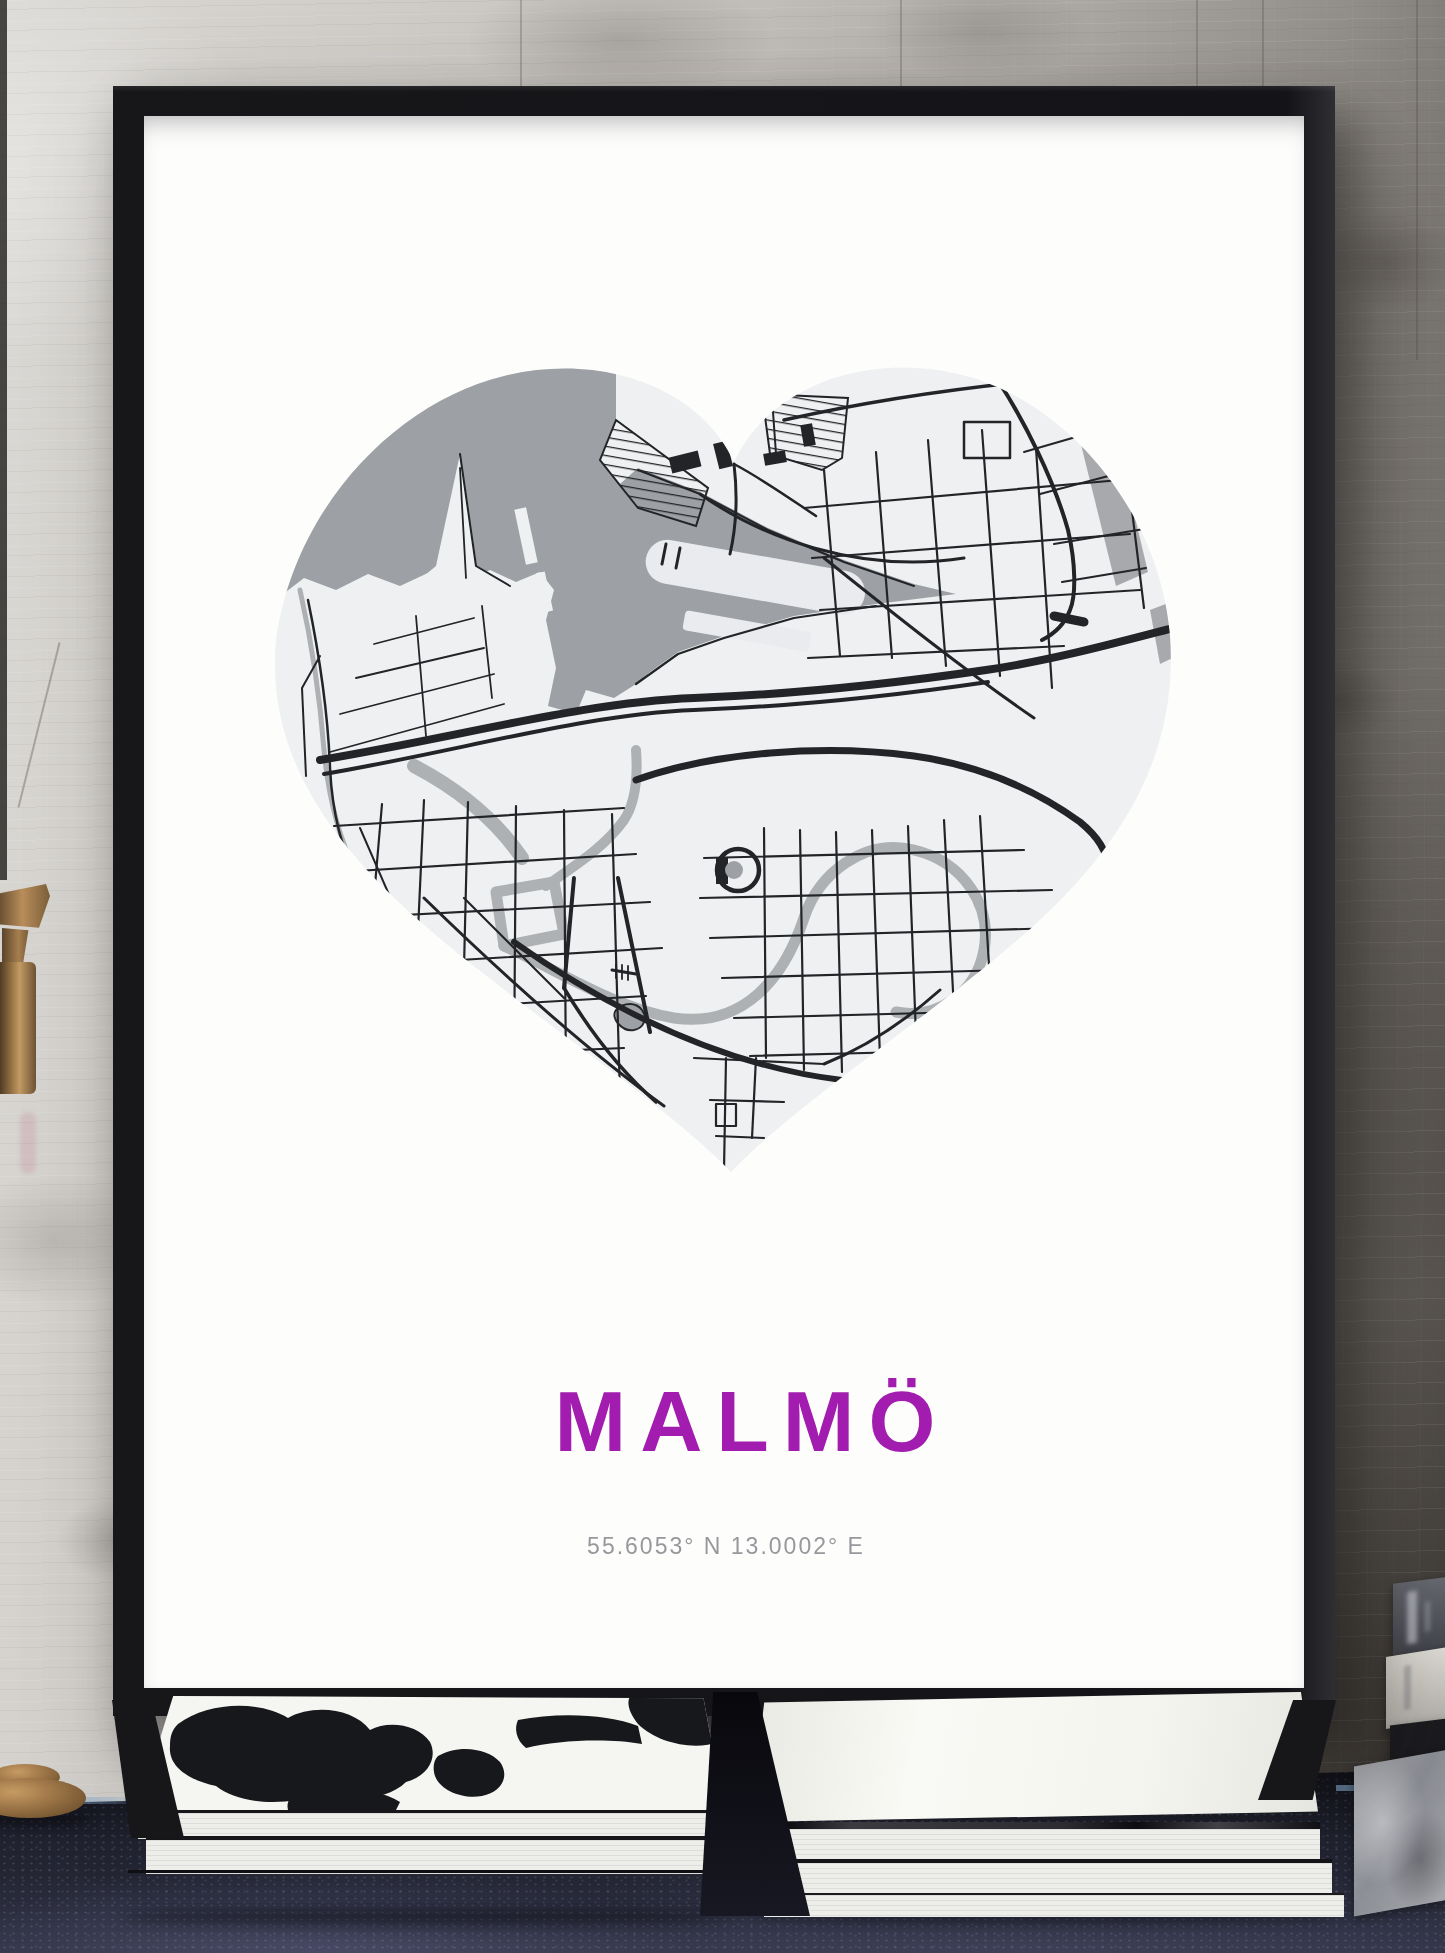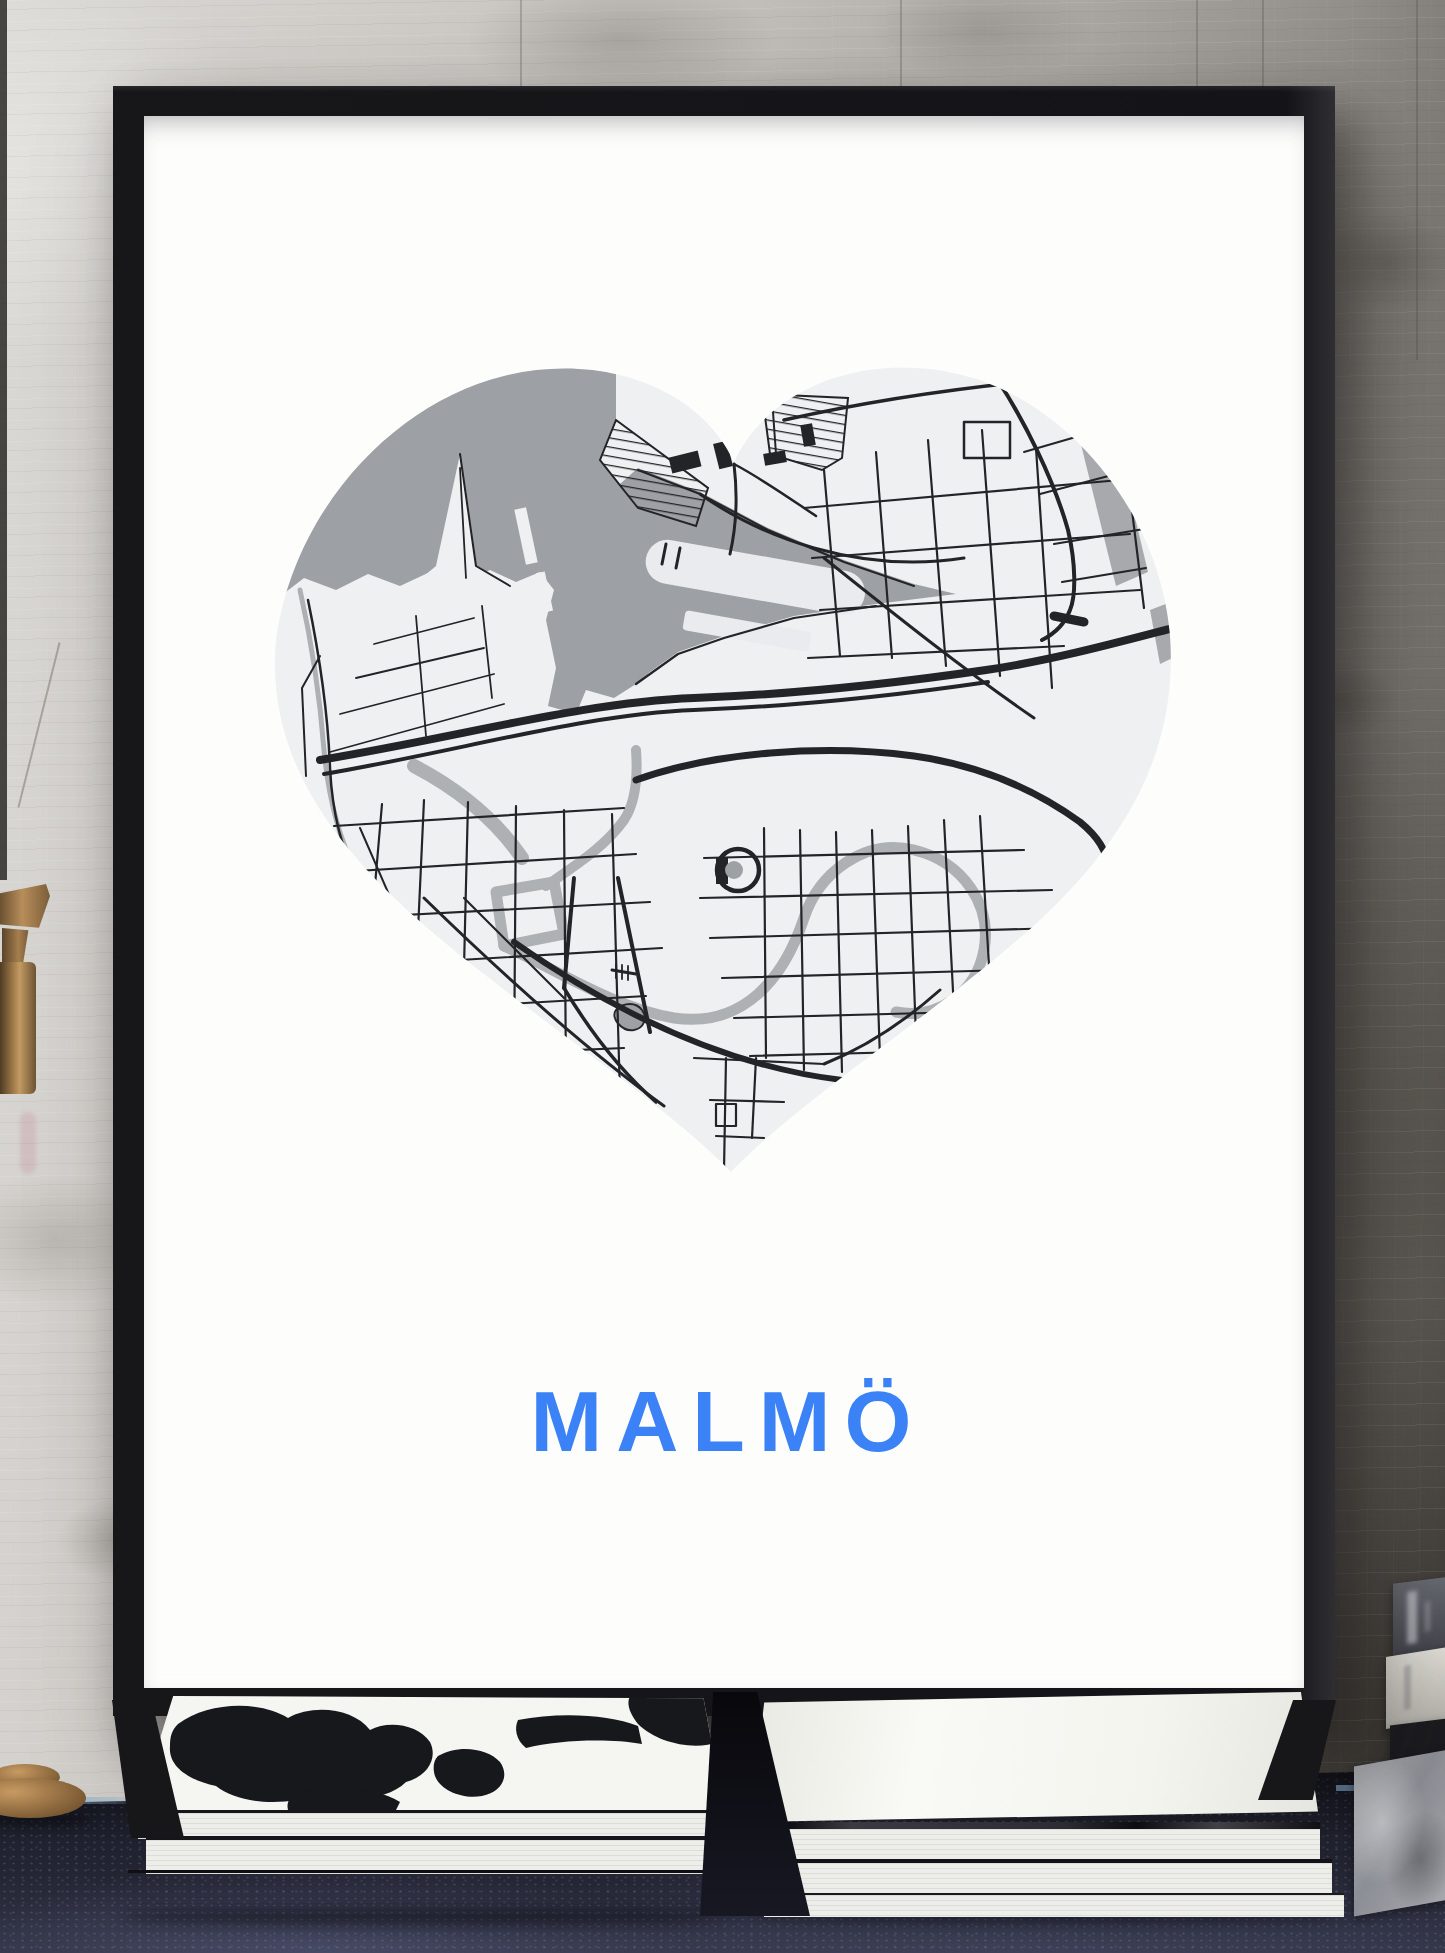--- a/index.html
+++ b/index.html
@@ -111,22 +111,22 @@
   .heart-wrap{left:120px;top:242px;width:917px;height:815px;}
   .heart-wrap svg{width:100%;height:100%;display:block;}
   .sea{fill:var(--map-water,#9da0a4);}
   .land{fill:var(--map-land,#eef0f1);}
   .pier{fill:#e9ebee;}
   .band{fill:#a7a9ad;}
   .blk{fill:var(--map-road,#232428);}
   .rd{stroke:var(--map-road,#232428);fill:none;stroke-linecap:round;stroke-linejoin:round;}
   .cn{stroke:var(--map-canal,#aeb1b4);fill:none;stroke-linecap:round;stroke-linejoin:round;}
 
-  .title{left:0;top:1262px;width:100%;text-align:center;color:#3b82f6;
-    font-size:86px;font-weight:700;letter-spacing:14px;padding-left:4px;line-height:1;}
+  .title{left:0;top:1262px;width:100%;text-align:center;color:#a21caf;
+    font-size:86px;font-weight:700;letter-spacing:14px;padding-left:28px;line-height:1;}
   .subtitle{left:0;top:1366px;width:100%;text-align:center;color:#55565a;
     font-size:27px;font-weight:400;letter-spacing:16px;padding-left:16px;line-height:1;}
   .coords{left:0;top:1419px;width:100%;text-align:center;color:#97989c;
     font-size:23px;font-weight:400;letter-spacing:2px;padding-left:2px;line-height:1;}
 
   
   .stack{z-index:7;}
   .coverL{left:138px;top:1696px;width:586px;height:114px;background:#f5f5f1;
     clip-path:polygon(6% 0,96.5% 2%,100% 100%,0 100%);}
   .coverL svg{width:100%;height:100%;display:block;}
@@ -320,20 +320,21 @@
                 <path stroke-width="2.2" d="M452,746 h20 v22 h-20 Z"></path>
             <path stroke-width="3" d="M560,706 C600,690 640,664 676,632"></path>
             <path stroke-width="2" d="M508,40 L512,96"></path>
             <path stroke-width="2.5" d="M470,106 C500,122 528,142 552,158"></path>
           </g>
         </g>
       </svg>
       </div>
 
       <div class="abs title">MALMÖ</div>
+      <div class="abs coords">55.6053° N 13.0002° E</div>
     </div>
   </div>
 
   <div class="abs stack coverL">
     <svg viewBox="0 0 586 114" preserveAspectRatio="none">
       <path fill="#17181c" d="M40,28 C70,6 120,4 150,22 C175,8 215,12 232,34 C250,24 280,28 292,46 C300,62 290,80 268,86 C250,104 210,108 182,96 C150,112 100,108 78,90 C50,84 30,70 32,50 C32,40 34,34 40,28 Z"></path>
       <path fill="#17181c" d="M300,60 C320,48 350,52 362,66 C372,80 364,96 344,100 C322,104 298,92 296,76 C295,70 296,64 300,60 Z"></path>
       <path fill="#17181c" d="M380,24 C420,16 470,18 500,30 L504,48 C470,42 420,44 388,52 C378,44 376,32 380,24 Z"></path>
       <path fill="#17181c" d="M492,0 L586,0 L586,44 C560,56 520,48 500,28 C492,18 488,8 492,0 Z"></path>
       <path fill="#17181c" d="M160,96 C200,88 240,92 262,106 L258,114 L150,114 C148,106 152,100 160,96 Z"></path>

